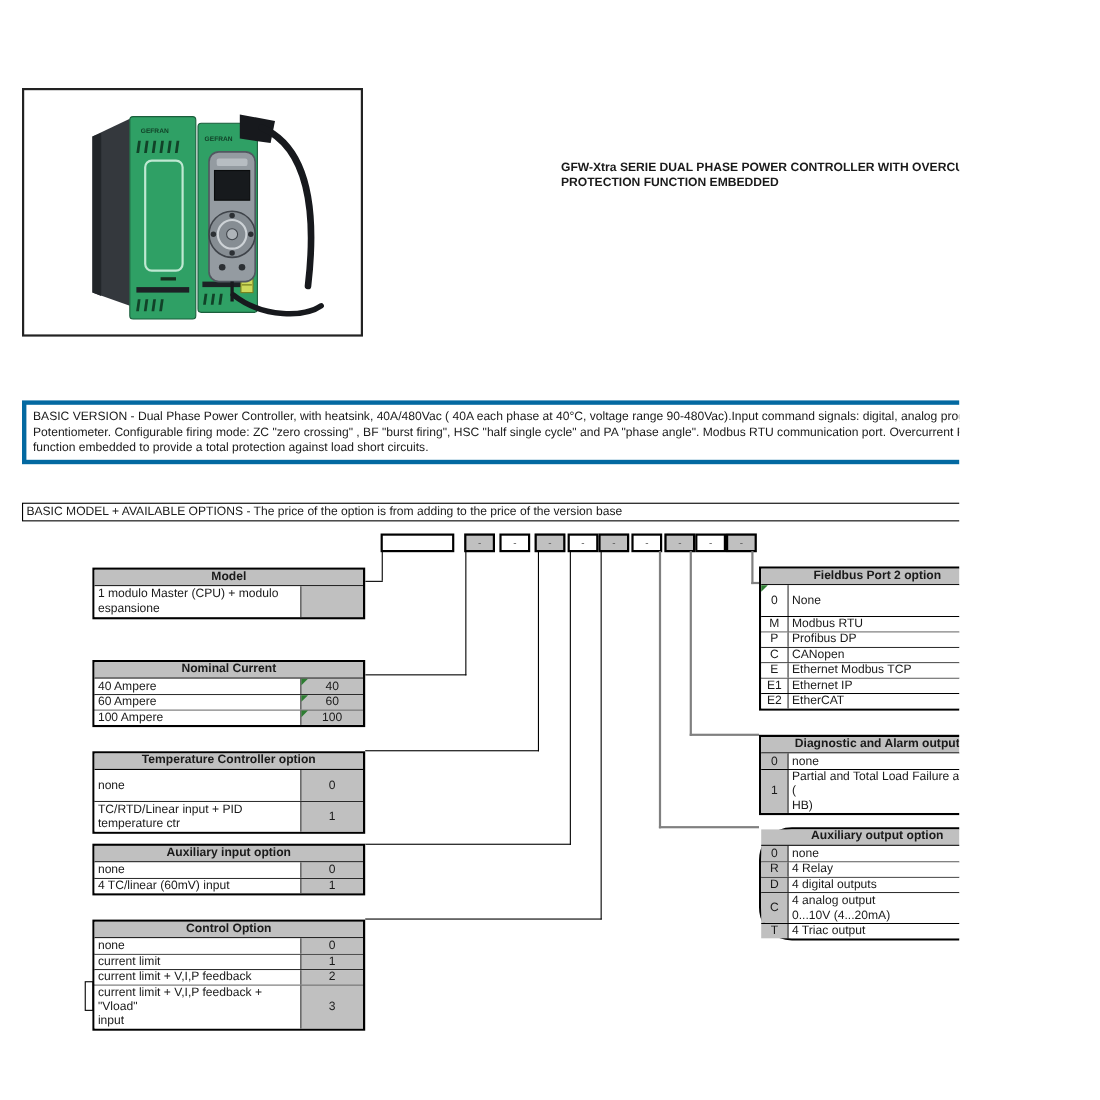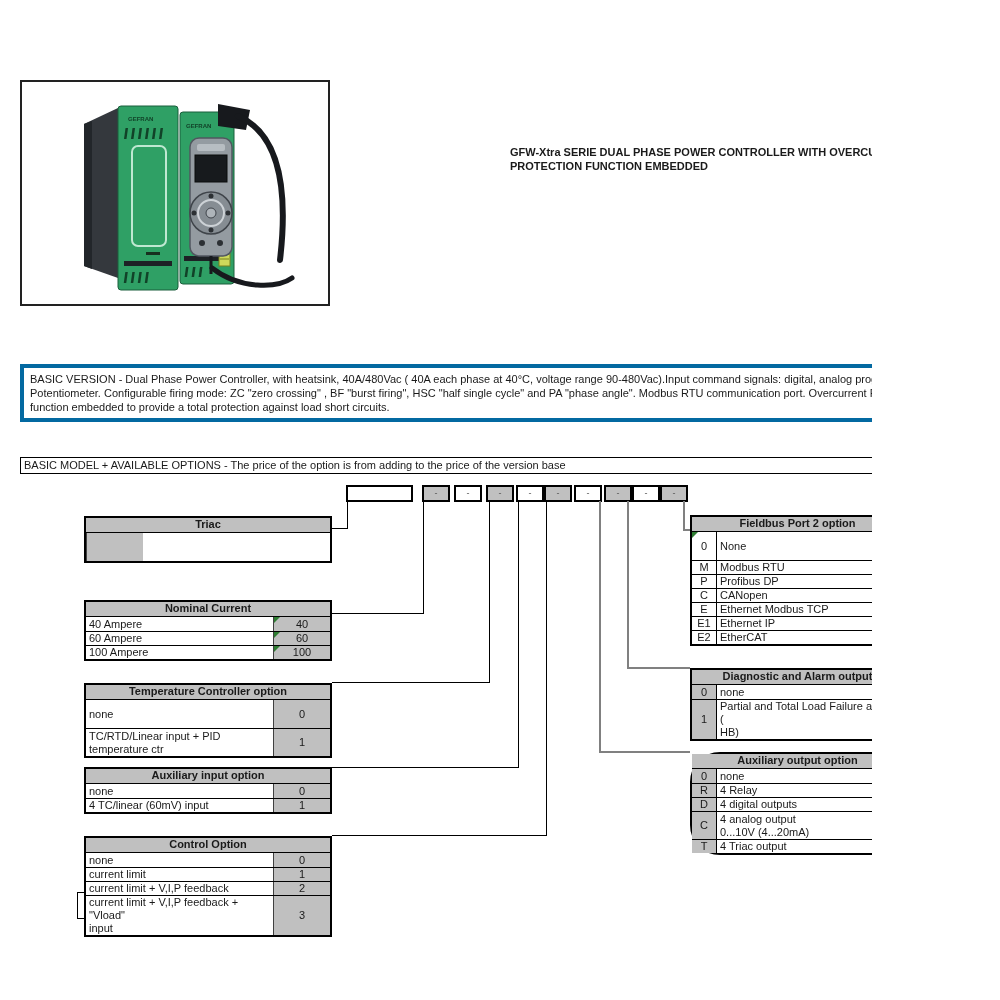--- a/index.html
+++ b/index.html
@@ -169,23 +169,25 @@
   <div class="line vline c5v"></div>
   <div class="line hline c5h"></div>
   <div class="line gline gvline c6v"></div>
   <div class="line gline ghline c6h"></div>
   <div class="line gline gvline c7v"></div>
   <div class="line gline ghline c7h"></div>
   <div class="line gline gvline c8v"></div>
   <div class="line gline ghline c8h"></div>
 
   <div class="tbl tbl-model">
-    <div class="thead">Triac</div>
-    <div class="tbody">
-        <div class="trow">
+    <div class="thead">Model</div>
+    <div class="tbody">
+        <div class="trow">
+          <div class="tcell label-cell">1 modulo Master (CPU) + modulo
+espansione</div>
           <div class="tcell value-cell"></div>
         </div>
       </div>
   </div>
   <div class="tbl tbl-nominal">
     <div class="thead">Nominal Current</div>
     <div class="tbody">
         <div class="trow">
           <div class="tcell label-cell">40 Ampere</div>
           <div class="tcell value-cell">40<i class="green-corner"></i></div>

